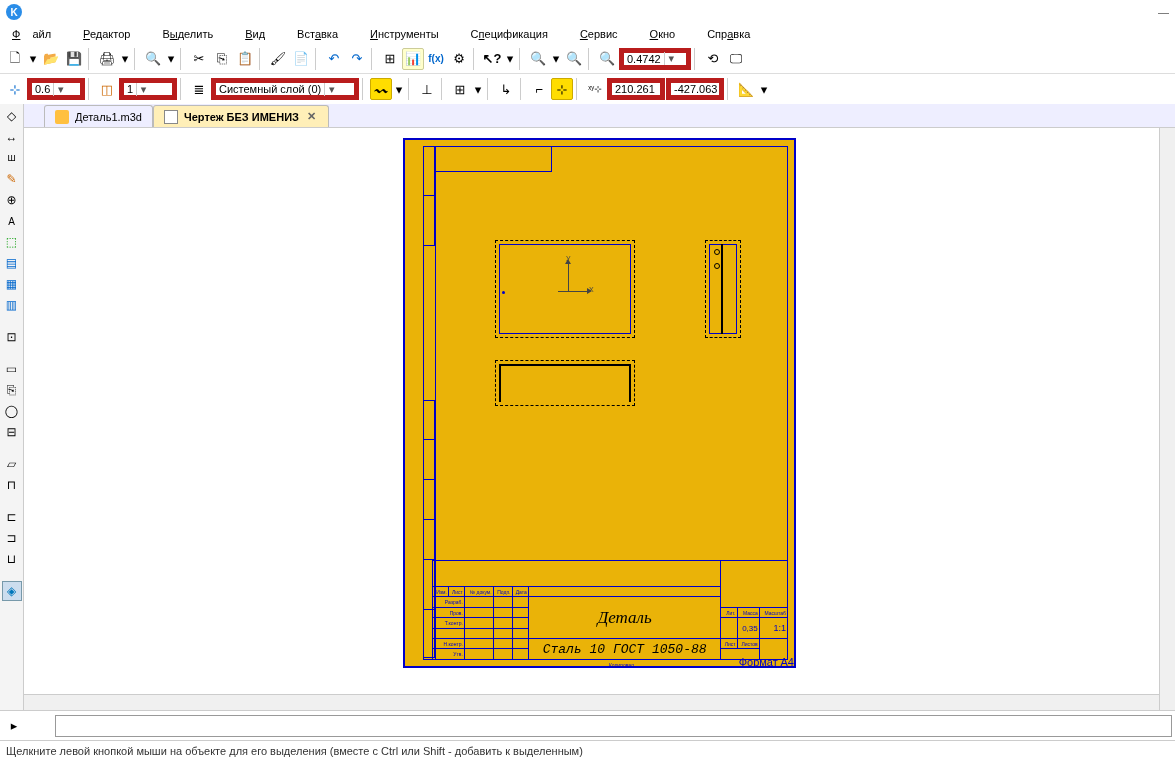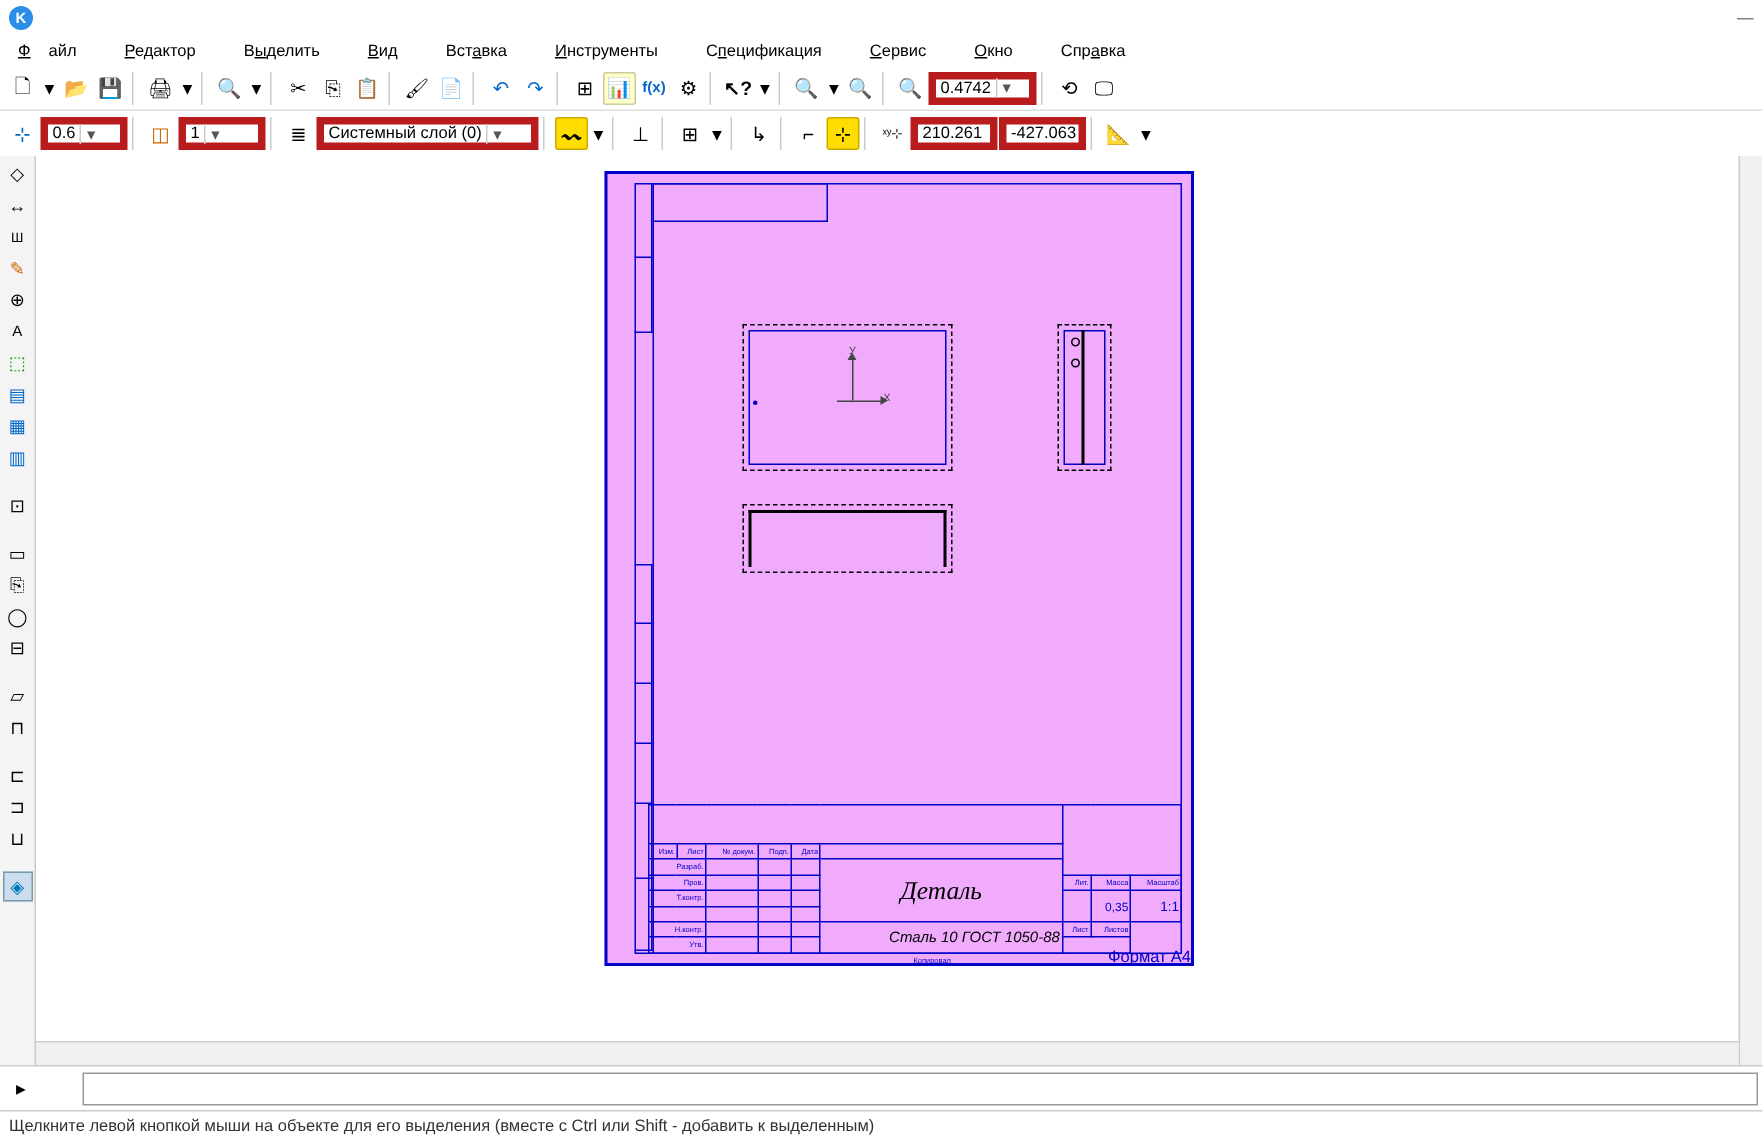--- a/index.html
+++ b/index.html
@@ -23,21 +23,21 @@
 .vbtn.active{background:#cde;border-color:#79a}
 .vsep{height:10px}
 .work{flex:1;display:flex;flex-direction:column;min-width:0}
 .tabs{height:24px;background:#eef;display:flex;align-items:flex-end;padding-left:20px;gap:0;border-bottom:1px solid #ccc}
 .tab{height:22px;display:inline-flex;align-items:center;gap:6px;padding:0 10px;border:1px solid #bbb;border-bottom:none;background:#eef;border-radius:3px 3px 0 0;font-size:11px}
 .tab.active{background:#ffefb8;font-weight:bold}
 .tab .closex{font-size:11px;color:#666;padding:0 2px;cursor:pointer}
 .tab .ico{width:14px;height:14px;display:inline-block}
 .canvas-wrap{flex:1;background:#fff;position:relative;overflow:hidden}
 .canvas{position:absolute;inset:0;display:flex;align-items:flex-start;justify-content:center;padding-top:10px}
-.sheet{width:393px;height:530px;border:2px solid #0000c8;background:#f0abfc;position:relative}
+.sheet{width:393px;height:530px;border:2px solid #0000c8;background:#eab308;position:relative}
 .frame-outer{position:absolute;left:18px;top:6px;right:6px;bottom:6px;border:1px solid #0000c8}
 .frame-left{position:absolute;left:30px;top:6px;bottom:6px;width:1px;background:#0000c8}
 .top-rect{position:absolute;left:30px;top:6px;width:117px;height:26px;border:1px solid #0000c8;border-left:none}
 .view1{position:absolute;left:90px;top:100px;width:140px;height:98px;border:1px dashed #000}
 .view1-inner{position:absolute;left:3px;top:3px;right:3px;bottom:3px;border:1.5px solid #0000c8}
 .axis-x{position:absolute;left:62px;top:50px;width:30px;height:1px;background:#444}
 .axis-x:after{content:"";position:absolute;right:-4px;top:-3px;border-left:5px solid #444;border-top:3px solid transparent;border-bottom:3px solid transparent}
 .axis-y{position:absolute;left:72px;top:22px;width:1px;height:28px;background:#444}
 .axis-y:before{content:"";position:absolute;left:-3px;top:-4px;border-bottom:5px solid #444;border-left:3px solid transparent;border-right:3px solid transparent}
 .axis-lx{position:absolute;left:93px;top:45px;font-size:7px;color:#444}
@@ -48,21 +48,21 @@
 .view2-mid{position:absolute;left:15px;top:3px;bottom:3px;width:2px;background:#000}
 .hole{position:absolute;left:8px;width:6px;height:6px;border:1px solid #000;border-radius:50%}
 .view3{position:absolute;left:90px;top:220px;width:140px;height:46px;border:1px dashed #000}
 .view3-l{position:absolute;left:3px;top:3px;width:2px;height:38px;background:#000}
 .view3-t{position:absolute;left:3px;top:3px;width:132px;height:2px;background:#000}
 .view3-r{position:absolute;right:3px;top:3px;width:2px;height:38px;background:#000}
 .stamp{position:absolute;right:6px;bottom:6px;width:356px;height:100px}
 .stamp table{width:100%;height:100%;border-collapse:collapse}
 .stamp td{border:1px solid #0000c8;font-size:6px;padding:0 1px;color:#0000c8;vertical-align:middle}
 .stamp .big{font-size:17px;font-style:italic;font-family:Georgia,serif;text-align:center;color:#000}
-.stamp .mat{font-size:10px;font-style:italic;font-family:Liberation Sans, sans-serif;color:#000;text-align:right}
+.stamp .mat{font-size:13px;font-style:italic;font-family:Liberation Mono, monospace;color:#000;text-align:center}
 .stamp .sm{font-size:5px;text-align:right}
 .bottom-input{height:30px;border-top:1px solid #ccc;padding:3px;display:flex;align-items:center}
 .bottom-input .inp{flex:1;height:22px;border:1px solid #999;background:#fff;margin-left:30px}
 .status{height:20px;border-top:1px solid #ccc;padding:2px 6px;font-size:11px;color:#333;display:flex;align-items:center}
 .scroll-v{position:absolute;right:0;top:0;bottom:0;width:16px;background:#f0f0f0;border-left:1px solid #ccc}
 .scroll-h{position:absolute;left:0;right:16px;bottom:0;height:16px;background:#f0f0f0;border-top:1px solid #ccc}
 </style>
 </head>
 <body>
 
@@ -200,20 +200,31 @@
     <div class="vsep"></div>
     <span class="vbtn">⊏</span>
     <span class="vbtn">⊐</span>
     <span class="vbtn">⊔</span>
     <div class="vsep"></div>
     <span class="vbtn active" style="color:#07b">◈</span>
   </div>
 
   <div class="work">
 
+    <div class="tabs">
+      <div class="tab">
+        <span class="ico" style="background:#ffc040;border-radius:2px"></span>
+        <span>Деталь1.m3d</span>
+      </div>
+      <div class="tab active">
+        <span class="ico" style="background:#fff;border:1px solid #888"></span>
+        <span>Чертеж БЕЗ ИМЕНИЗ</span>
+        <span class="closex">✕</span>
+      </div>
+    </div>
 
     <div class="canvas-wrap">
       <div class="canvas">
         <div class="sheet">
           <div class="frame-outer"></div>
           <div class="frame-left"></div>
           <div class="top-rect"></div>
 
           <div class="view1">
             <div class="view1-inner"></div>

